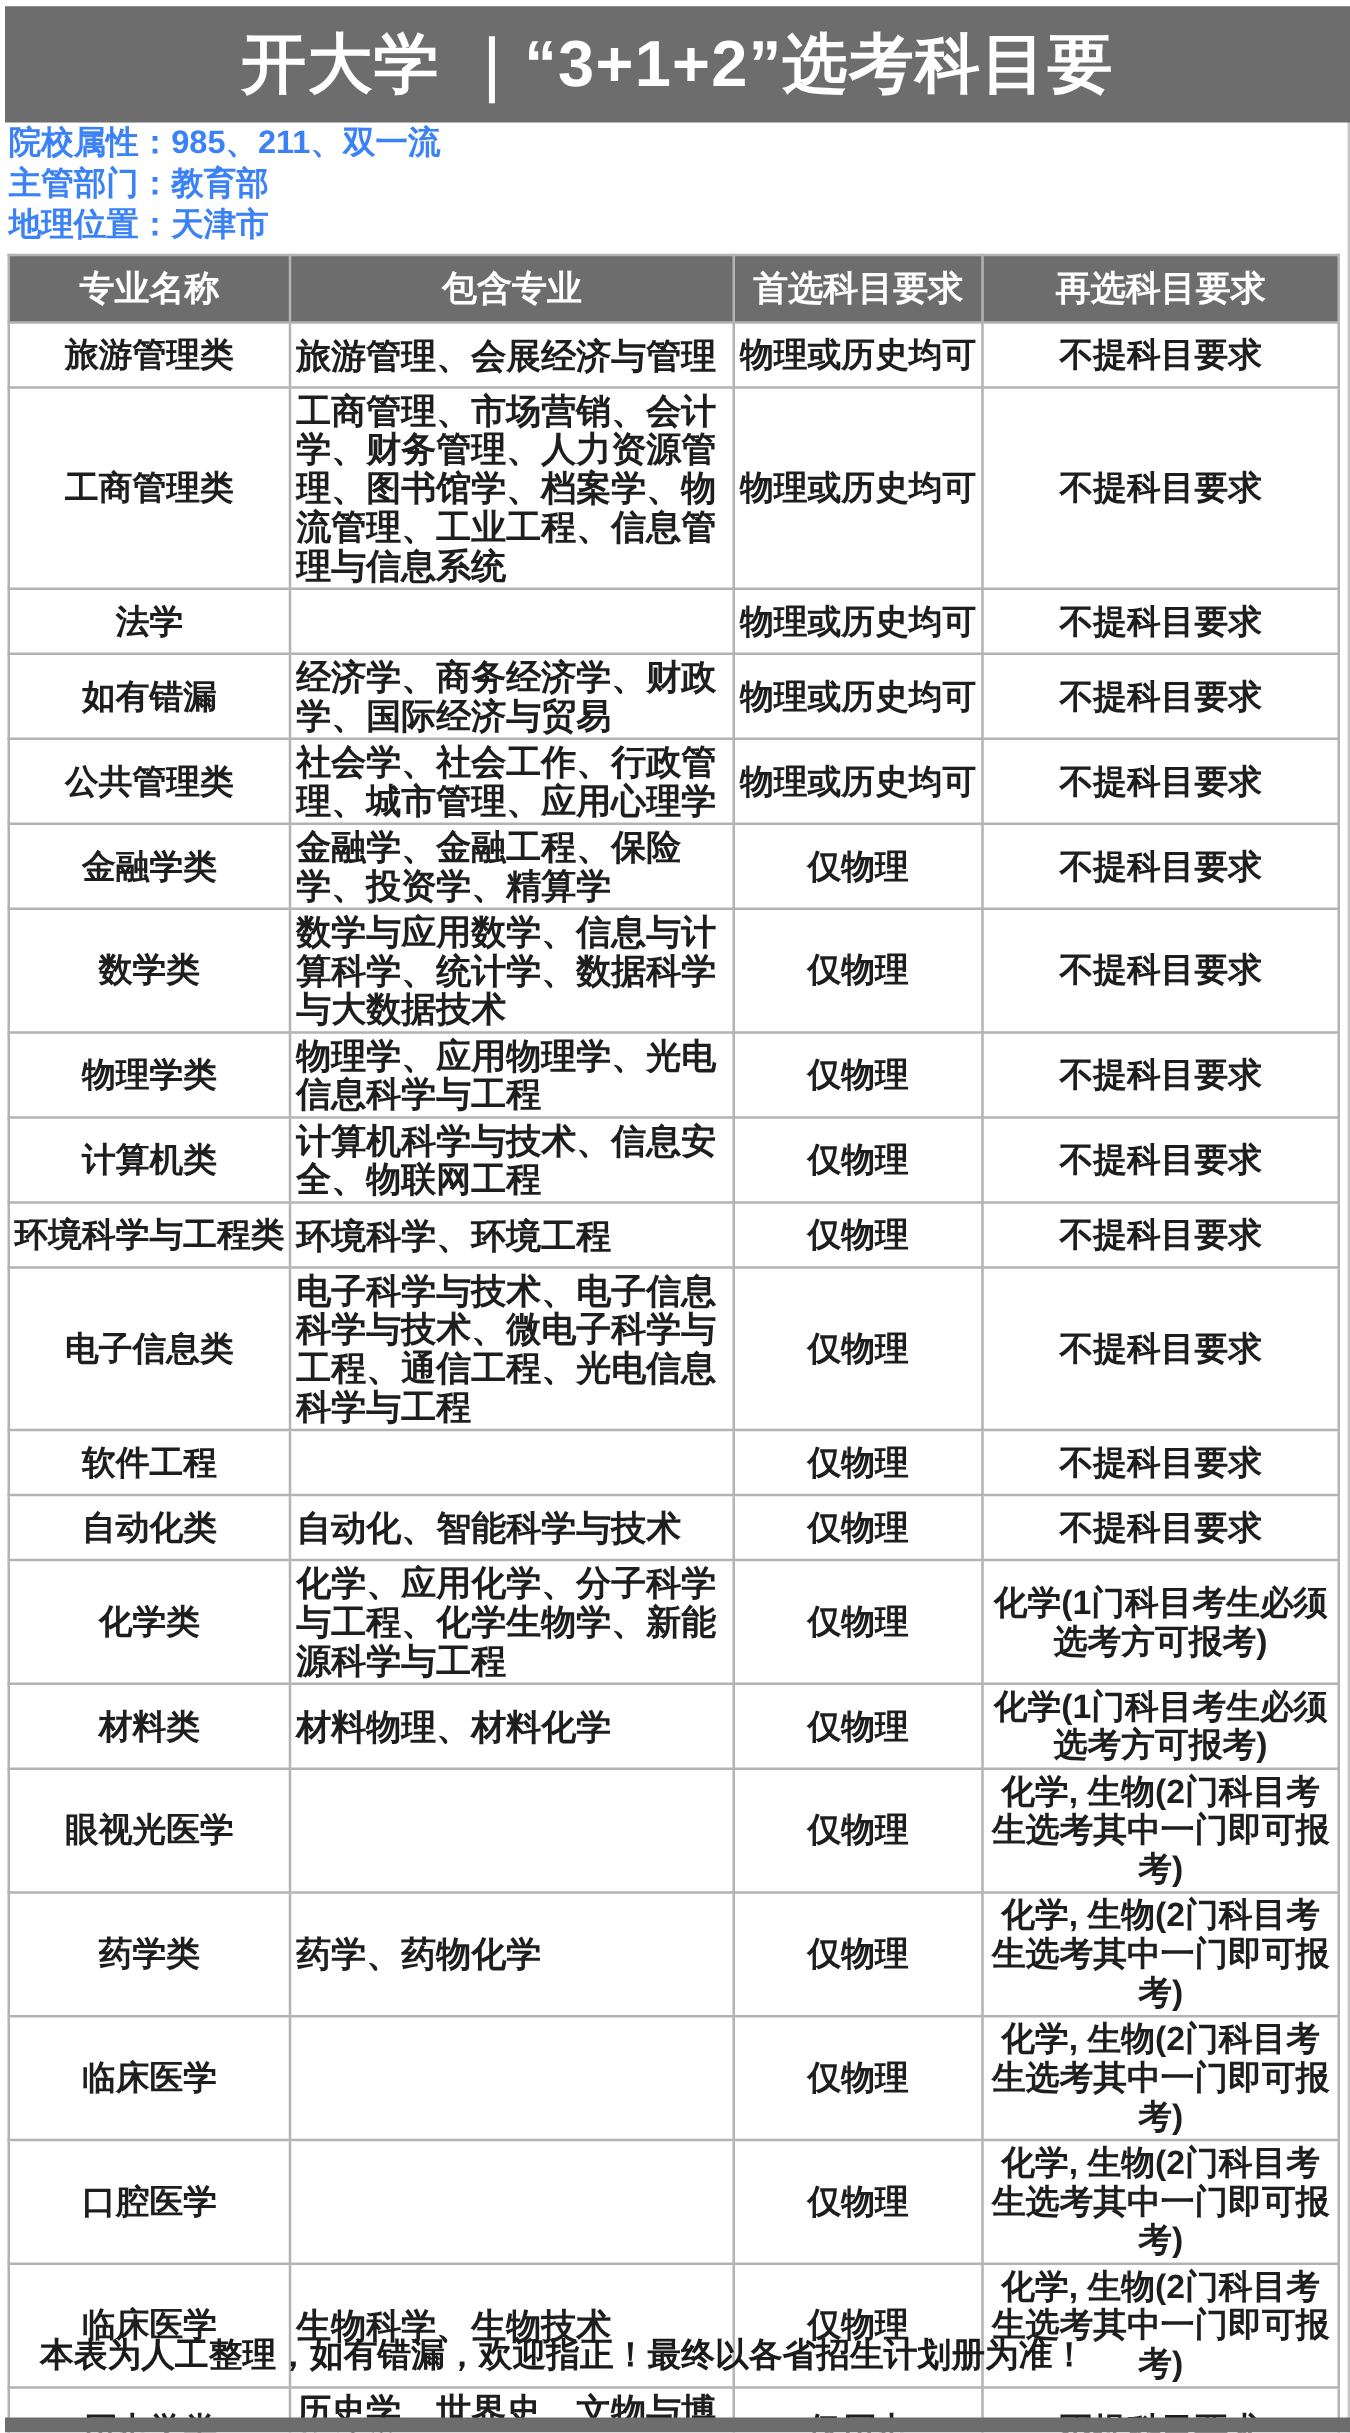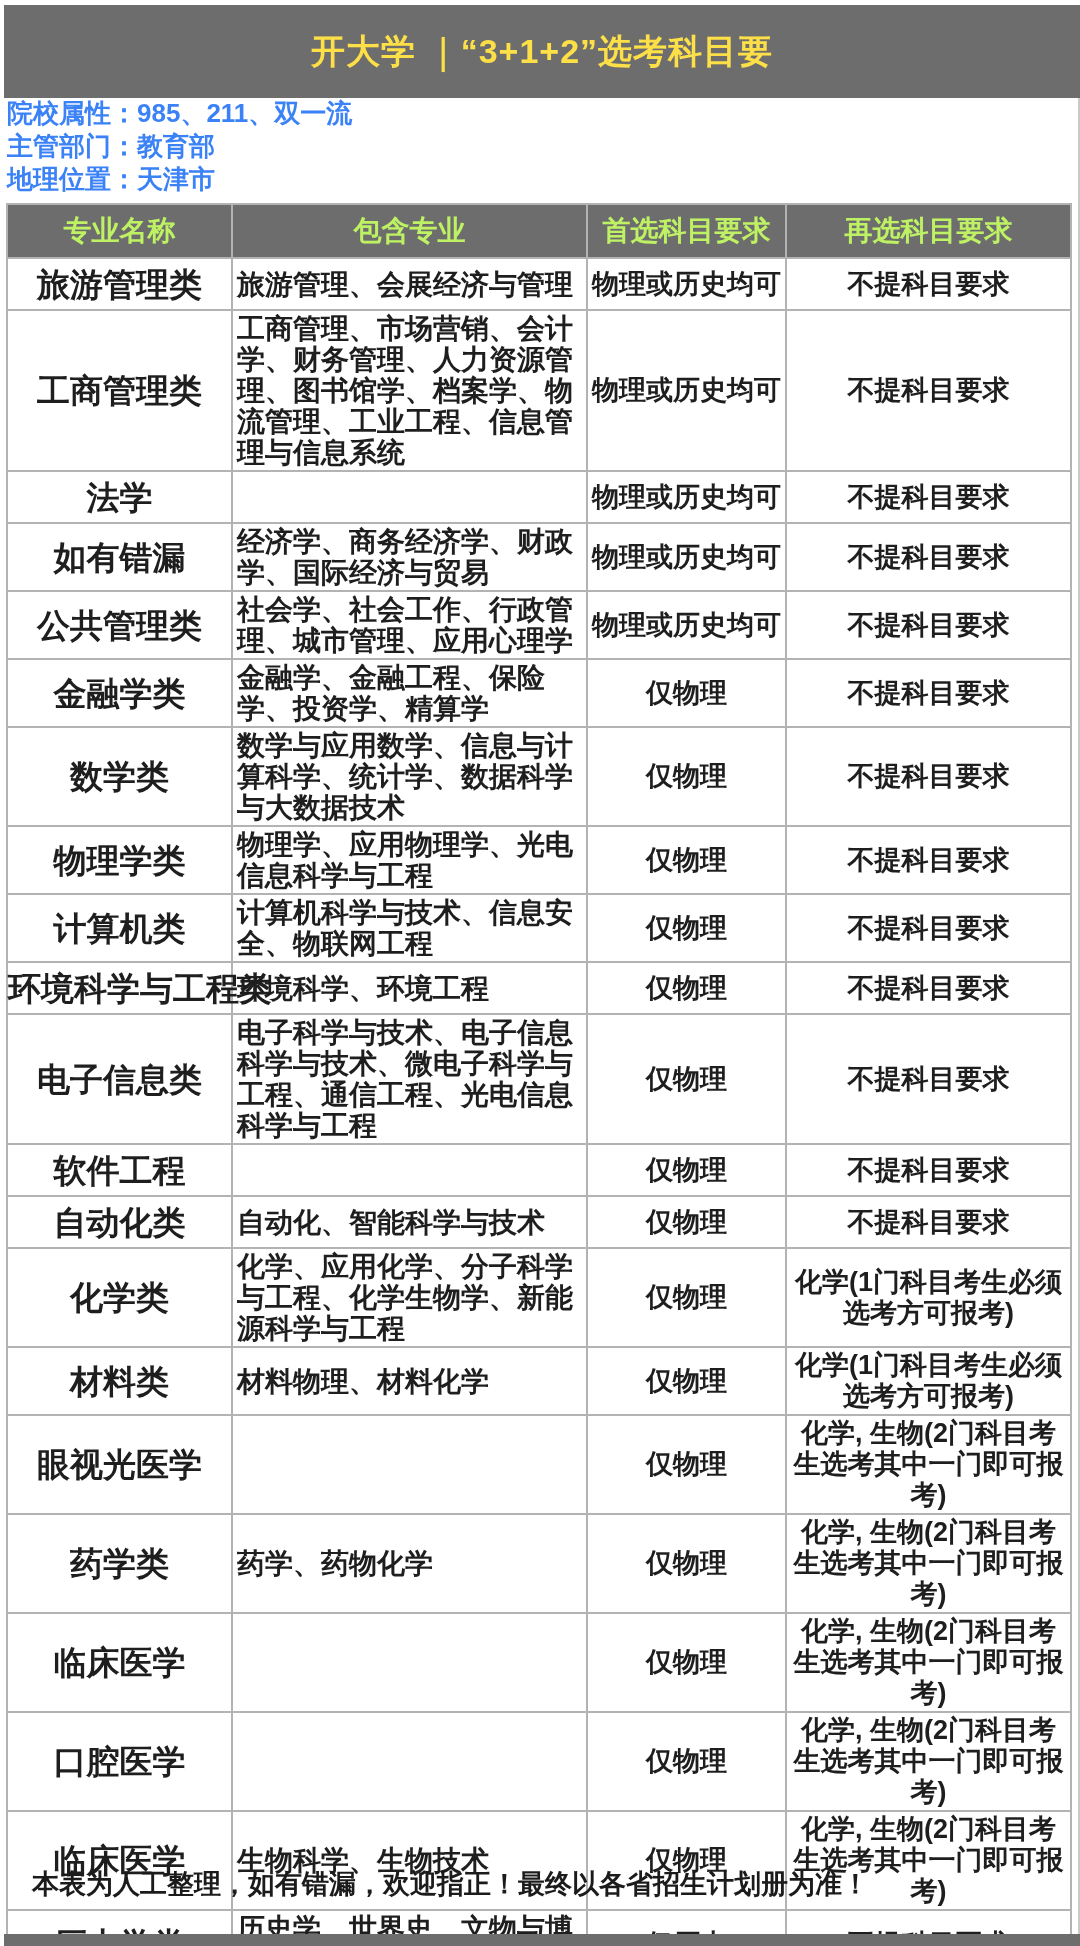--- a/index.html
+++ b/index.html
@@ -15,55 +15,55 @@
   .right-edge {
     position: absolute; right: 0; top: 96px; width: 2px; height: 1850px;
     background: #c9c9c9;
   }
   .banner {
     position: absolute; left: 4px; top: 5px; right: 0; height: 93px;
     background: #6d6d6d;
     display: flex; align-items: center; justify-content: center;
   }
   .banner-title {
-    color: #fde047;
-    font-size: 34px;
+    color: #ffffff;
+    font-size: 52px;
     white-space: nowrap;
     letter-spacing: 1px;
   }
   .info-block {
     position: absolute; left: 7px; top: 97px;
     font-size: 26px; line-height: 33px;
     color: #3b82f6;
   }
   table.req-table {
     position: absolute; left: 6px; top: 203px;
     width: 1064px;
     border-collapse: collapse;
     table-layout: fixed;
   }
   .req-table th {
     background: #6d6d6d;
-    color: #bef264;
+    color: #ffffff;
     font-size: 28px;
     font-weight: 700;
     height: 52px;
     padding: 0;
     border: 2px solid #b3b3b3;
   }
   .req-table td {
     border: 2px solid #b3b3b3;
     vertical-align: middle;
     text-align: center;
     line-height: 31px;
     padding: 2px 3px;
     color: #1e1e1e;
   }
   .req-table tbody tr { height: 52px; }
-  td.col-major   { font-size: 33px; white-space: nowrap; padding: 2px 0; }
+  td.col-major   { font-size: 27px; white-space: nowrap; padding: 2px 0; }
   td.col-includes{ text-align: left; font-size: 28px; word-break: break-all; padding: 2px 4px; }
   td.col-primary { font-size: 27px; white-space: nowrap; }
   td.col-secondary { font-size: 27px; word-break: break-all; }
   .footer-note {
     position: absolute; left: 32px; top: 1866px;
     font-size: 27px; color: #1b1b1b;
     white-space: nowrap;
   }
   .bottom-bar {
     position: absolute; left: 4px; right: 0; top: 1934px; height: 12px;

